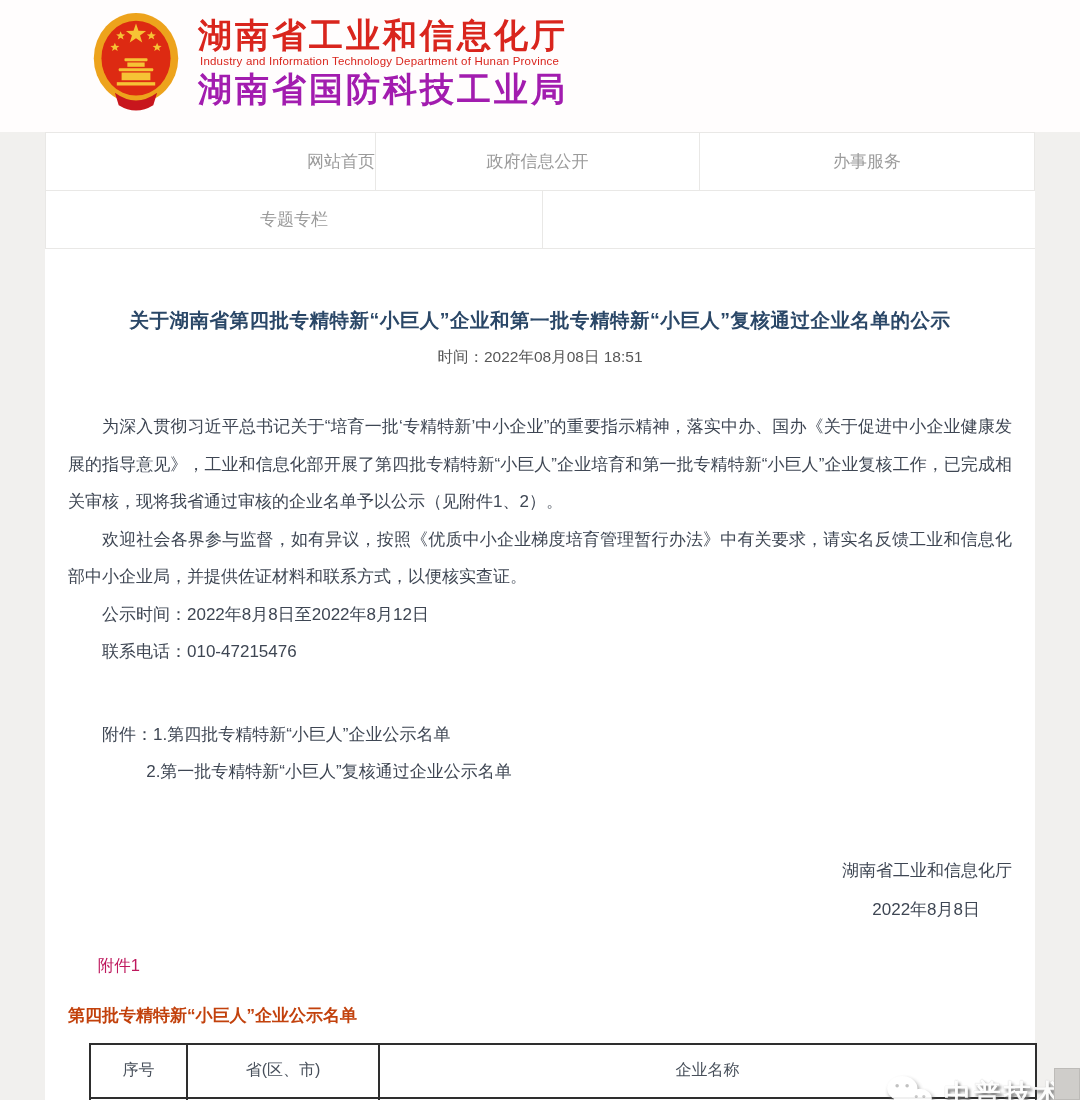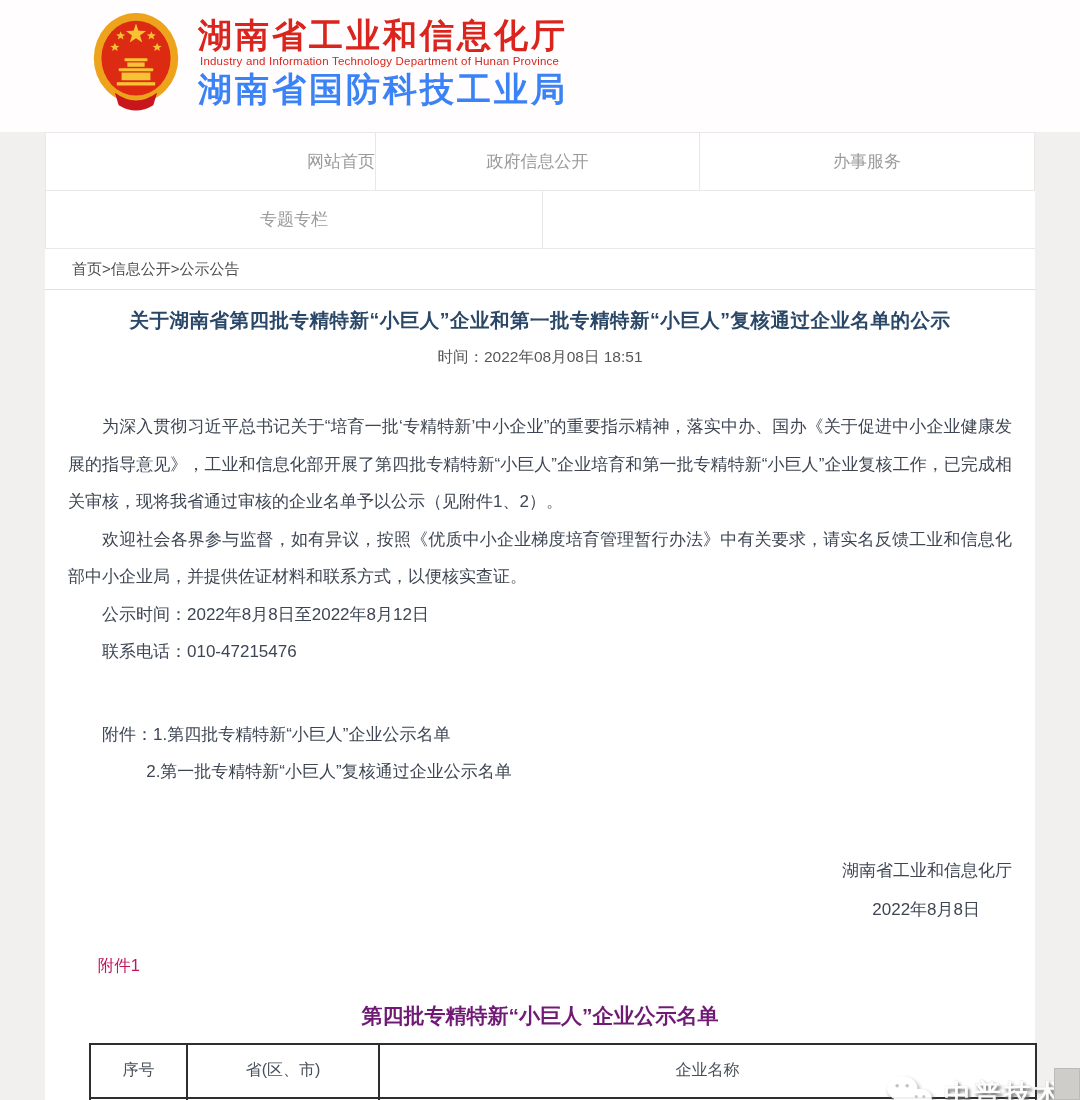--- a/index.html
+++ b/index.html
@@ -52,21 +52,21 @@
   .art-time { margin-top:13px; text-align:center; font-size:15.5px; color:#575757; }
   .body-text { font-size:17px; line-height:37.5px; color:#3e4653; text-align:justify; }
   .body-text p { text-indent:2em; }
   .p1 { margin-top:40px; }
   .meta-line { text-indent:2em; }
   .attach-block { margin-top:45px; }
   .attach-line2 { text-indent:4.6em; }
   .signature { margin-top:60px; text-align:right; line-height:39px; }
   .sig-date { padding-right:32px; }
   .appendix-label { margin-top:18px; text-indent:1.8em; font-size:16.5px; color:#be185d; }
-  .table-title { margin-top:13px; text-align:center; font-size:21px; font-weight:bold; color:#701a75; }
+  .table-title { margin-top:13px; font-size:17px; font-weight:bold; color:#c2410c; }
   
   table.list {
     margin:8px 0 0 21px; width:946px;
     border-collapse:collapse; table-layout:fixed;
     font-size:16px; color:#474f5a;
   }
   table.list th, table.list td {
     border:2px solid #2e2e2e; text-align:center; font-weight:normal;
     height:54px; padding:0 19px; overflow:hidden; white-space:nowrap;
   }
@@ -105,21 +105,21 @@
       <polygon fill="#f6c335" points="72,34 73.3,37.2 76.7,37.3 74,39.4 75,42.6 72,40.7 69,42.6 70,39.4 67.3,37.3 70.7,37.2"></polygon>
       <rect x="38" y="50" width="24" height="3.2" rx="1" fill="#f6c335"></rect>
       <rect x="41" y="54.5" width="18" height="4.5" fill="#f6c335"></rect>
       <rect x="32" y="60.5" width="36" height="3.2" rx="1" fill="#f6c335"></rect>
       <rect x="35" y="65" width="30" height="8" fill="#f6c335"></rect>
       <rect x="30" y="75" width="40" height="3.5" fill="#f6c335"></rect>
     </svg>
     <div class="org-text">
       <div class="org-cn" style="color:#d9251d">湖南省工业和信息化厅</div>
       <div class="org-en" style="color:#d9251d">Industry and Information Technology Department of Hunan Province</div>
-      <div class="org-cn" style="color:#3b82f6">湖南省国防科技工业局</div>
+      <div class="org-cn" style="color:#a21caf">湖南省国防科技工业局</div>
     </div>
   </div>
 </div>
 
 <div class="content-col">
 
   <div class="nav">
     <div class="nav-row">
       <div class="nav-item r1c1">
           <span>网站首页</span>
@@ -131,23 +131,20 @@
           <span>办事服务</span>
         </div>
     </div>
     <div class="nav-row">
       <div class="nav-item r2c2">
           <span>专题专栏</span>
         </div>
     </div>
   </div>
 
-  <div class="breadcrumb">
-    <span>首页&gt;信息公开&gt;公示公告</span>
-  </div>
 
   <div class="article">
     <div class="art-title">关于湖南省第四批专精特新“小巨人”企业和第一批专精特新“小巨人”复核通过企业名单的公示</div>
     <div class="art-time">时间：2022年08月08日 18:51</div>
 
     <div class="body-text">
       <p class="p1">为深入贯彻习近平总书记关于“培育一批‘专精特新’中小企业”的重要指示精神，落实中办、国办《关于促进中小企业健康发展的指导意见》，工业和信息化部开展了第四批专精特新“小巨人”企业培育和第一批专精特新“小巨人”企业复核工作，已完成相关审核，现将我省通过审核的企业名单予以公示（见附件1、2）。</p>
       <p>欢迎社会各界参与监督，如有异议，按照《优质中小企业梯度培育管理暂行办法》中有关要求，请实名反馈工业和信息化部中小企业局，并提供佐证材料和联系方式，以便核实查证。</p>
       <div class="meta-line">公示时间：2022年8月8日至2022年8月12日</div>
       <div class="meta-line">联系电话：010-47215476</div>

